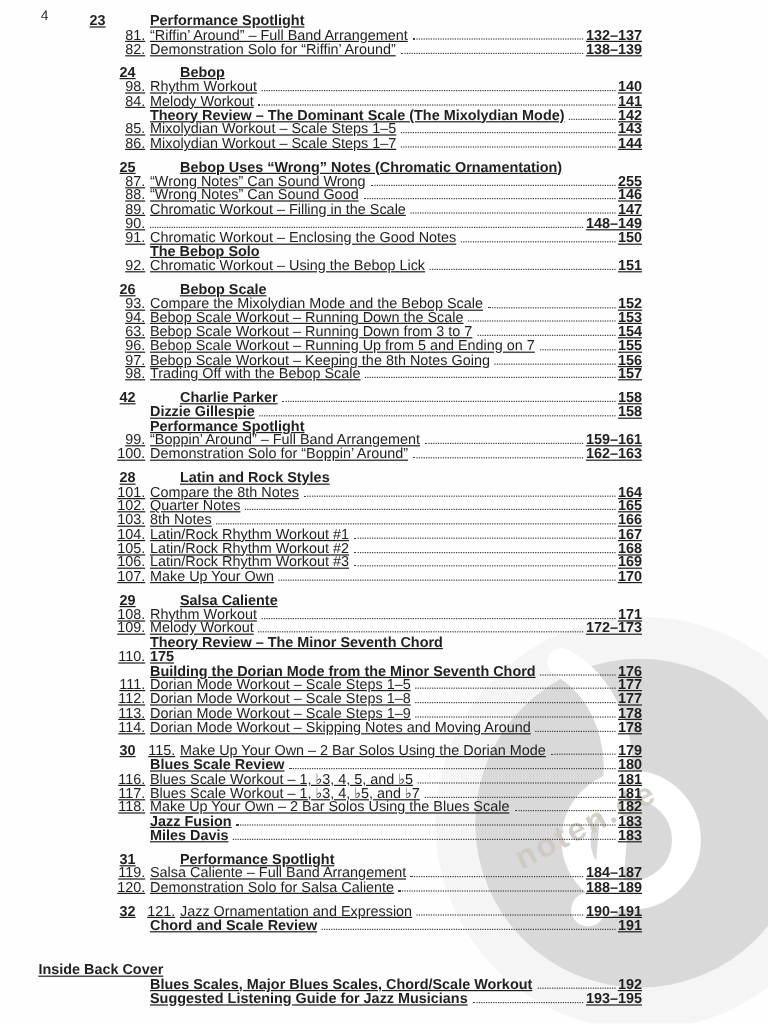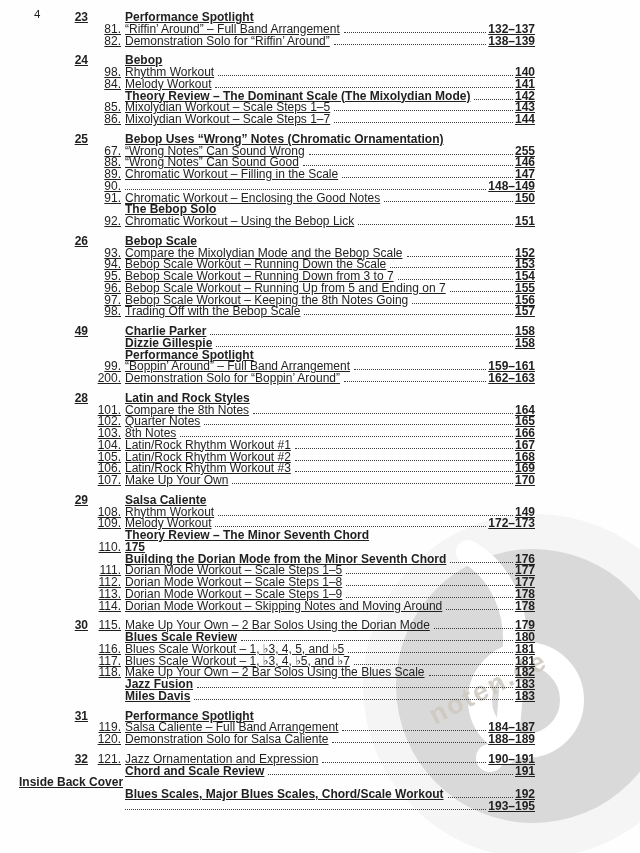--- a/index.html
+++ b/index.html
@@ -21,28 +21,28 @@
     position:absolute;left:438px;top:700px;z-index:0;
     font-size:27px;font-weight:700;letter-spacing:2px;
     color:rgba(205,200,190,0.85);
     transform:rotate(-27deg);transform-origin:left bottom;
   }
   .toc{
     position:absolute;left:0;top:12px;right:105px;z-index:1;
     font-size:12px;line-height:11.75px;text-decoration:underline;
   }
   .row{display:flex;align-items:baseline;}
-  .row.gap{margin-top:8px;}
+  .row.gap{margin-top:8px;padding-left:25px;}
   .ch{flex:none;width:88px;text-align:right;font-weight:700;}
   .num{flex:none;width:33px;text-align:right;}
   .title{flex:none;margin-left:4px;white-space:nowrap;}
   .row.bold .title{font-weight:700;}
   .dots{flex:1;border-bottom:1.7px dotted #3d3d3d;margin:0 2px 2px 4px;min-width:8px;}
   .pg{flex:none;font-weight:700;white-space:nowrap;}
-  .row.cover{padding-left:19px;}
+  .row.cover{padding-left:32px;margin-top:26px;}
   .row.cover .title{margin-left:0;font-weight:700;}
 </style>
 </head>
 <body>
 
 <svg class="watermark" viewBox="0 0 360 360" aria-hidden="true">
   <circle cx="187" cy="186" r="172" fill="#ededed" opacity="0.55"></circle>
   <circle cx="185" cy="186" r="137" fill="#d9d9d9"></circle>
   <g stroke="#ffffff" stroke-width="24" fill="none" stroke-linecap="round">
     <circle cx="178" cy="200" r="46"></circle>
@@ -117,21 +117,21 @@
     <span class="pg">144</span>
   </div>
     <div class="row gap bold no-page">
     <span class="ch">25</span>
     <span class="num"></span>
     <span class="title">Bebop Uses “Wrong” Notes (Chromatic Ornamentation)</span>
 
   </div>
     <div class="row">
     <span class="ch"></span>
-    <span class="num">67.</span>
+    <span class="num">87.</span>
     <span class="title">“Wrong Notes” Can Sound Wrong</span>
     <span class="dots"></span>
     <span class="pg">255</span>
   </div>
     <div class="row">
     <span class="ch"></span>
     <span class="num">88.</span>
     <span class="title">“Wrong Notes” Can Sound Good</span>
     <span class="dots"></span>
     <span class="pg">146</span>
@@ -184,21 +184,21 @@
   </div>
     <div class="row">
     <span class="ch"></span>
     <span class="num">94.</span>
     <span class="title">Bebop Scale Workout – Running Down the Scale</span>
     <span class="dots"></span>
     <span class="pg">153</span>
   </div>
     <div class="row">
     <span class="ch"></span>
-    <span class="num">95.</span>
+    <span class="num">63.</span>
     <span class="title">Bebop Scale Workout – Running Down from 3 to 7</span>
     <span class="dots"></span>
     <span class="pg">154</span>
   </div>
     <div class="row">
     <span class="ch"></span>
     <span class="num">96.</span>
     <span class="title">Bebop Scale Workout – Running Up from 5 and Ending on 7</span>
     <span class="dots"></span>
     <span class="pg">155</span>
@@ -211,21 +211,21 @@
     <span class="pg">156</span>
   </div>
     <div class="row">
     <span class="ch"></span>
     <span class="num">98.</span>
     <span class="title">Trading Off with the Bebop Scale</span>
     <span class="dots"></span>
     <span class="pg">157</span>
   </div>
     <div class="row gap bold">
-    <span class="ch">49</span>
+    <span class="ch">42</span>
     <span class="num"></span>
     <span class="title">Charlie Parker</span>
     <span class="dots"></span>
     <span class="pg">158</span>
   </div>
     <div class="row bold">
     <span class="ch"></span>
     <span class="num"></span>
     <span class="title">Dizzie Gillespie</span>
     <span class="dots"></span>
@@ -239,21 +239,21 @@
   </div>
     <div class="row">
     <span class="ch"></span>
     <span class="num">99.</span>
     <span class="title">“Boppin’ Around” – Full Band Arrangement</span>
     <span class="dots"></span>
     <span class="pg">159–161</span>
   </div>
     <div class="row">
     <span class="ch"></span>
-    <span class="num">200.</span>
+    <span class="num">100.</span>
     <span class="title">Demonstration Solo for “Boppin’ Around”</span>
     <span class="dots"></span>
     <span class="pg">162–163</span>
   </div>
     <div class="row gap bold no-page">
     <span class="ch">28</span>
     <span class="num"></span>
     <span class="title">Latin and Rock Styles</span>
 
   </div>
@@ -310,21 +310,21 @@
     <span class="ch">29</span>
     <span class="num"></span>
     <span class="title">Salsa Caliente</span>
 
   </div>
     <div class="row">
     <span class="ch"></span>
     <span class="num">108.</span>
     <span class="title">Rhythm Workout</span>
     <span class="dots"></span>
-    <span class="pg">149</span>
+    <span class="pg">171</span>
   </div>
     <div class="row">
     <span class="ch"></span>
     <span class="num">109.</span>
     <span class="title">Melody Workout</span>
     <span class="dots"></span>
     <span class="pg">172–173</span>
   </div>
     <div class="row bold no-page">
     <span class="ch"></span>
@@ -464,16 +464,17 @@
     <div class="row bold">
     <span class="ch"></span>
     <span class="num"></span>
     <span class="title">Blues Scales, Major Blues Scales, Chord/Scale Workout</span>
     <span class="dots"></span>
     <span class="pg">192</span>
   </div>
     <div class="row bold">
     <span class="ch"></span>
     <span class="num"></span>
+    <span class="title">Suggested Listening Guide for Jazz Musicians</span>
     <span class="dots"></span>
     <span class="pg">193–195</span>
   </div>
   </div>
 
 </body></html>

